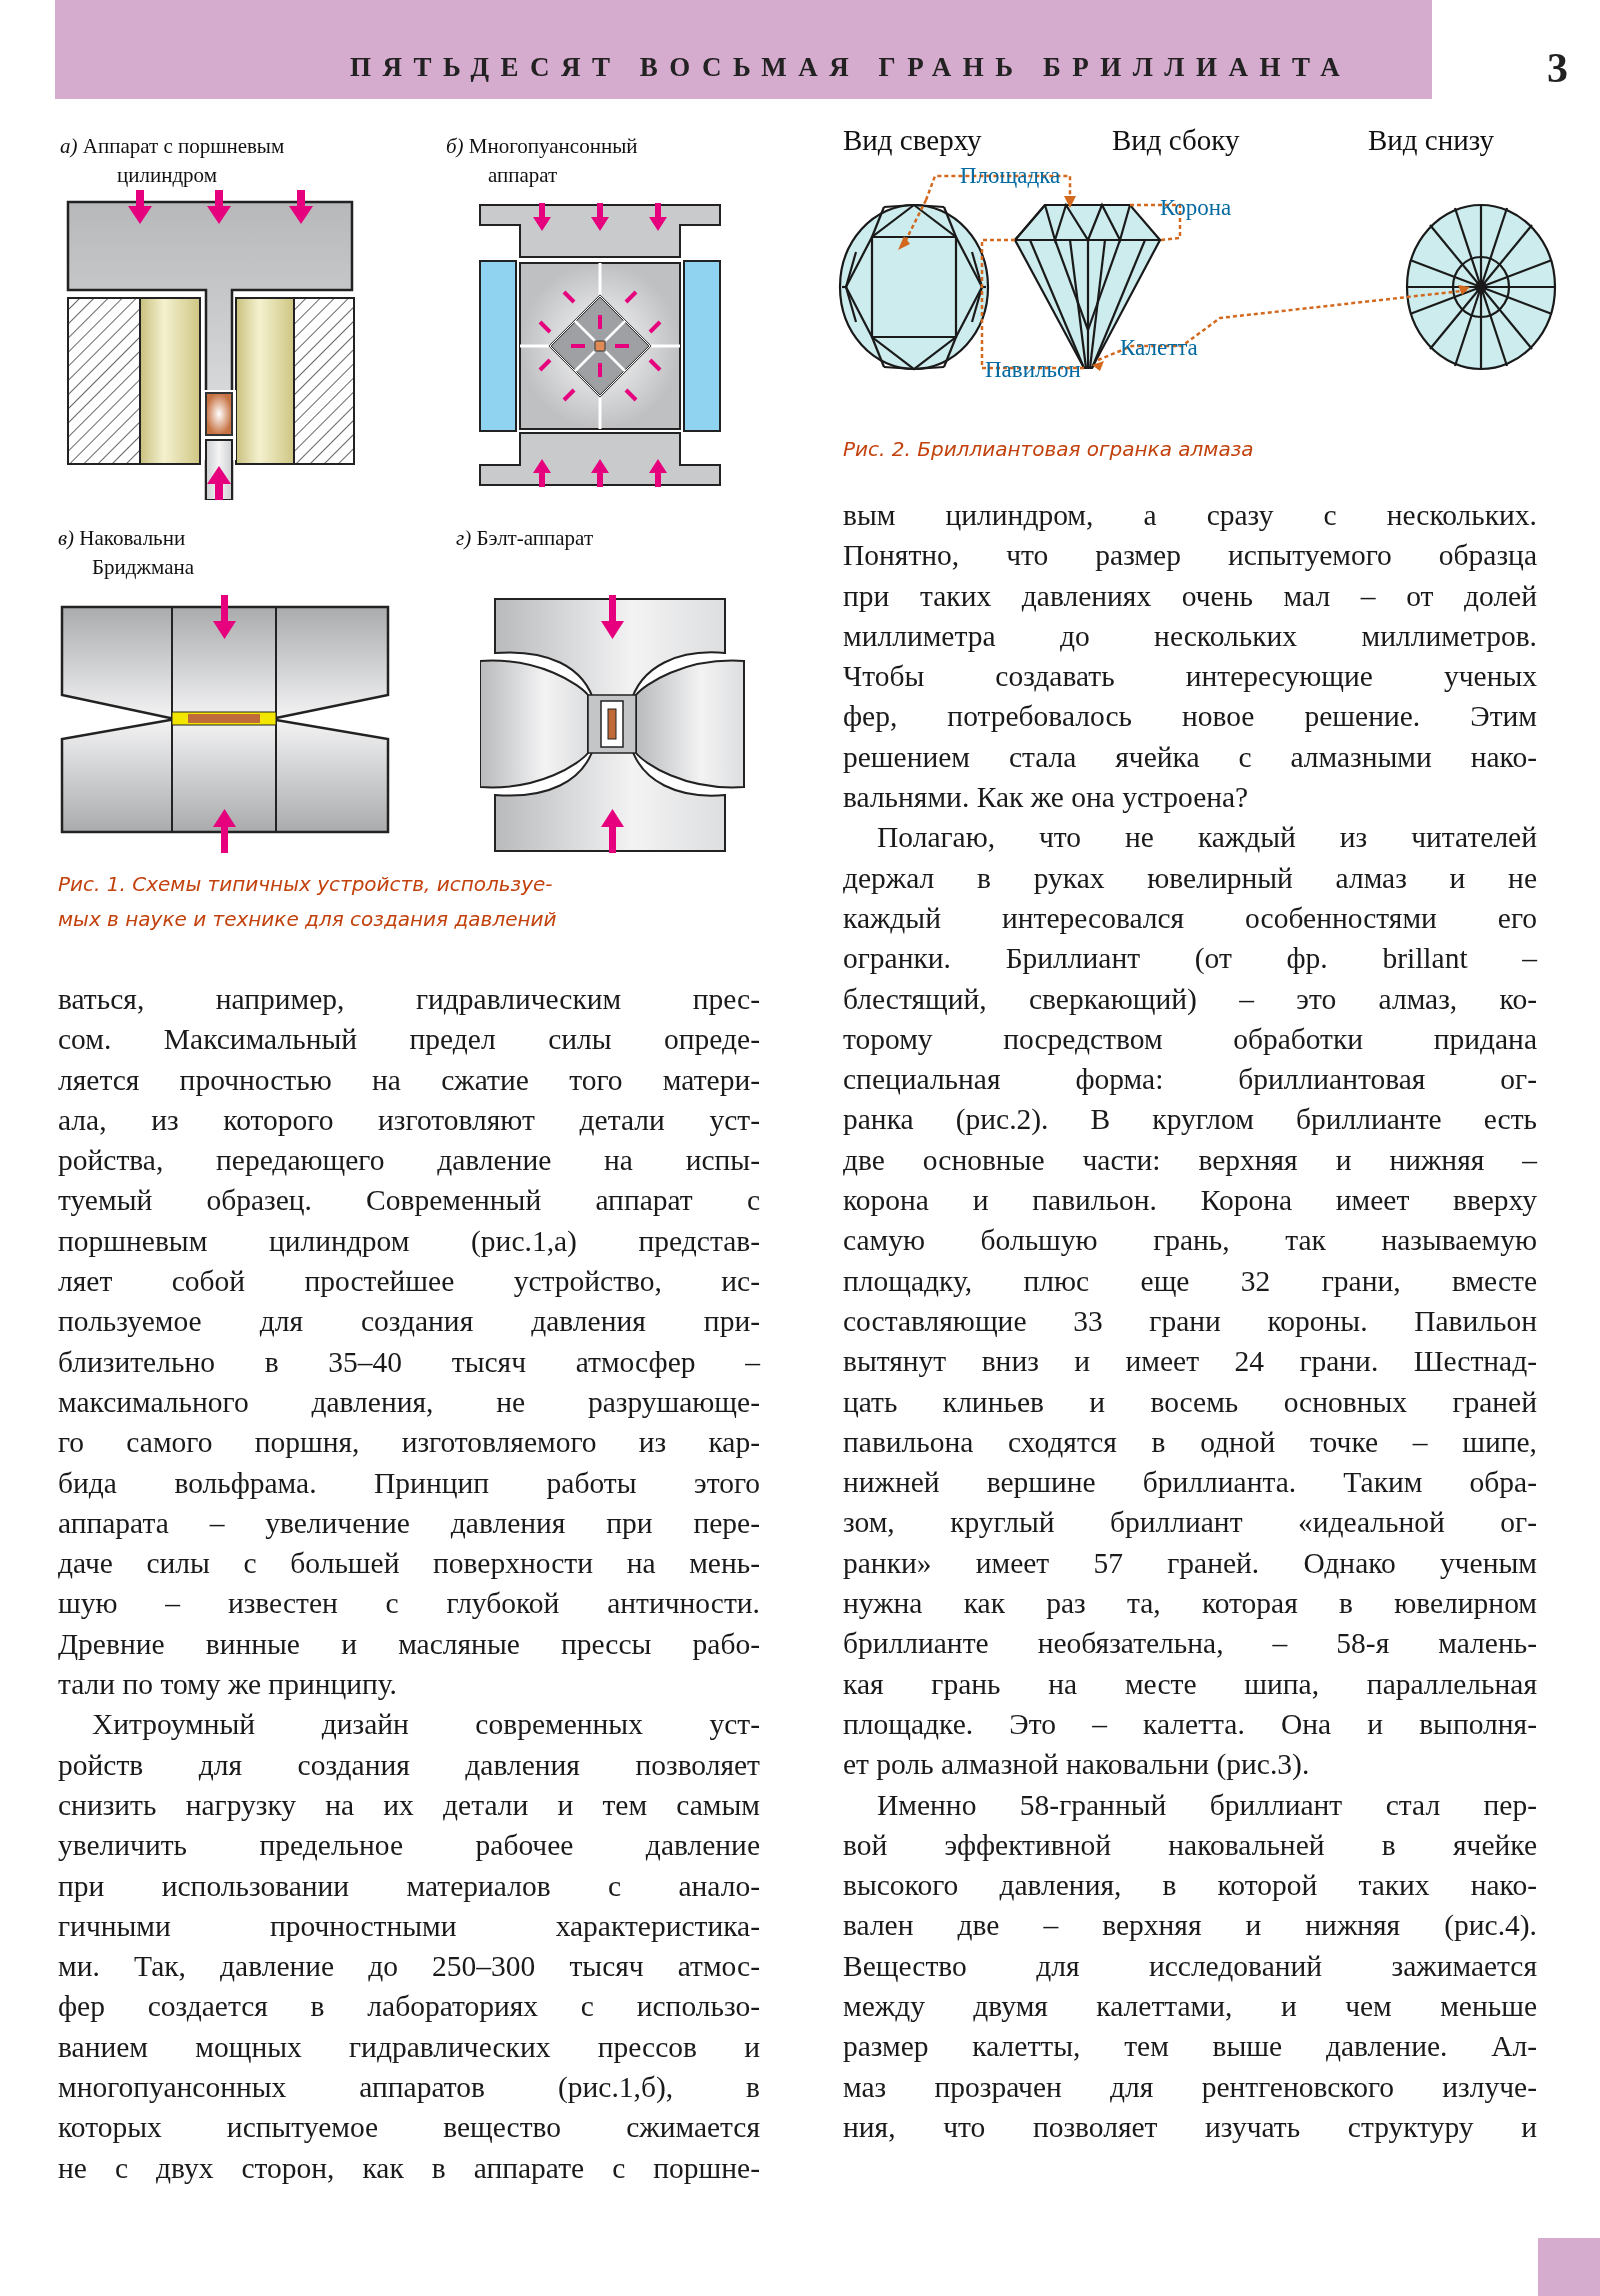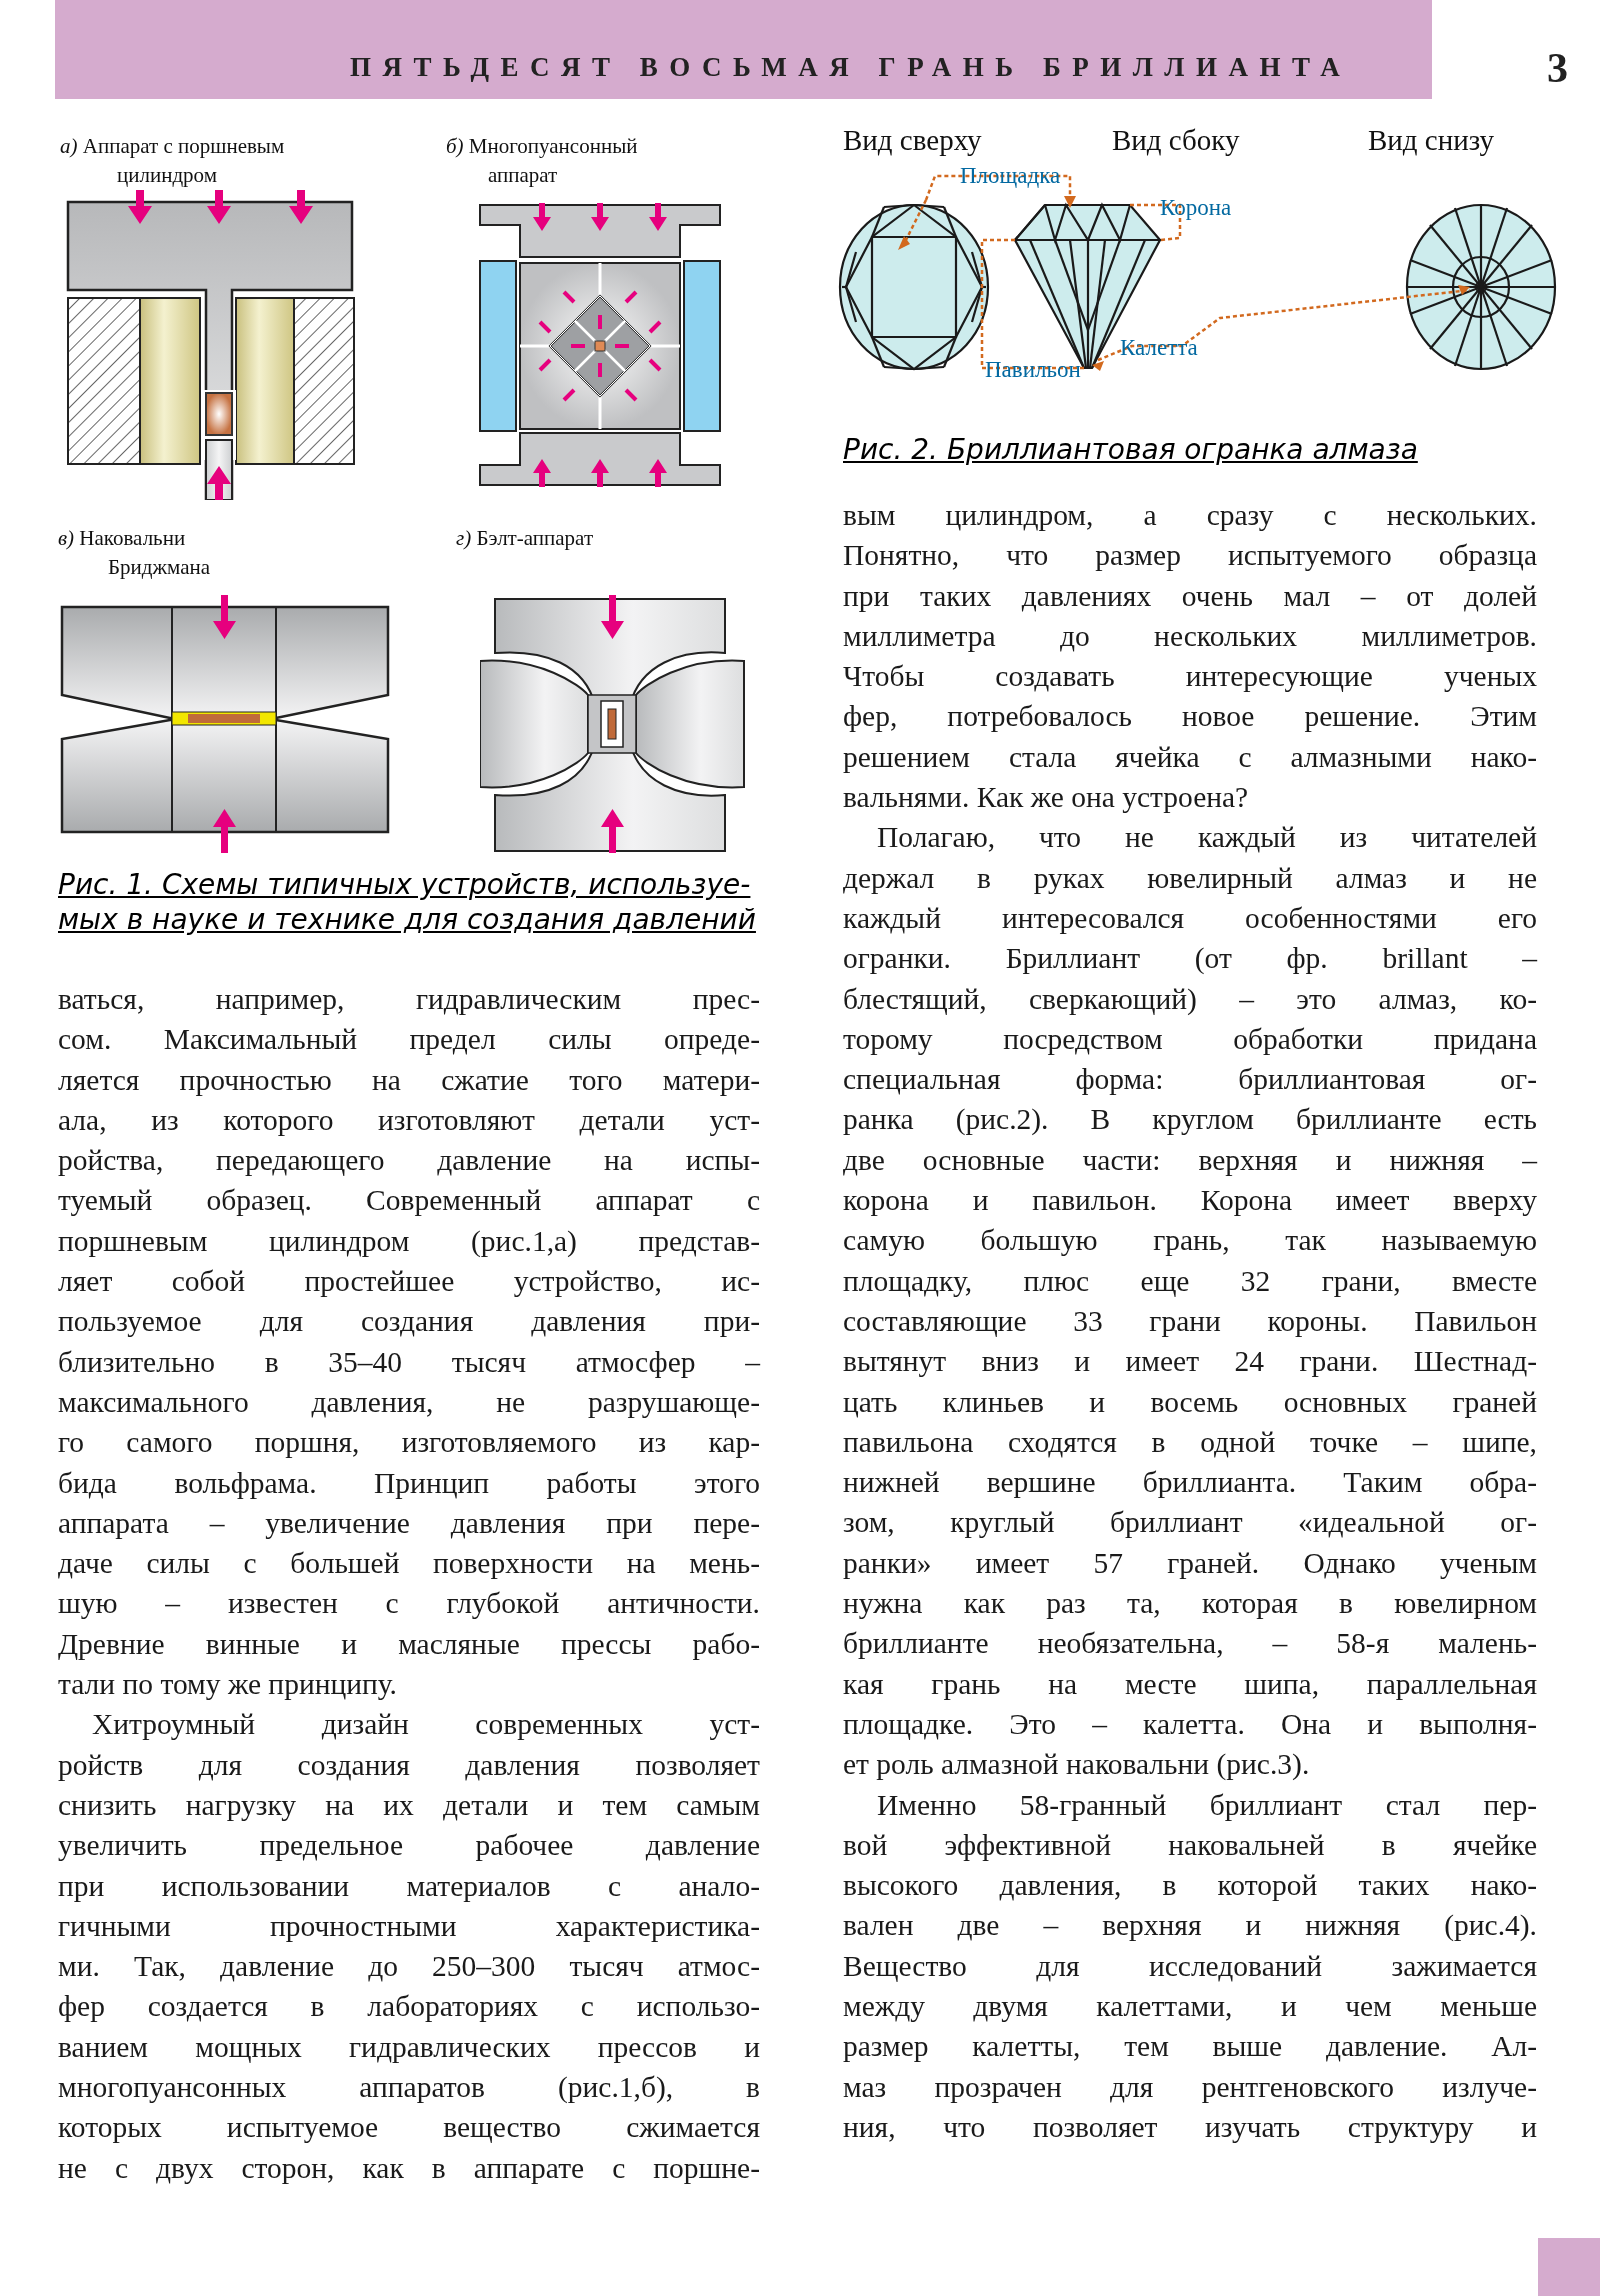--- a/index.html
+++ b/index.html
@@ -3,21 +3,21 @@
 <meta charset="utf-8">
 <style>
   html,body{margin:0;padding:0;background:#fff;}
   body{width:1600px;height:2296px;position:relative;overflow:hidden;font-family:"Liberation Serif","DejaVu Serif",serif;color:#1a1a1a;}
   .header-bar{position:absolute;left:55px;top:0;width:1377px;height:99px;background:#d5abce;}
   .header-title{position:absolute;left:295px;top:52px;font-size:27px;font-weight:bold;letter-spacing:11.5px;color:#222;transform:scaleY(1.05);}
   .page-num{position:absolute;left:1492px;top:44px;font-size:42px;font-weight:bold;color:#222;}
   .corner-box{position:absolute;left:1538px;top:2238px;width:62px;height:58px;background:#d5abce;}
   .fig-label{position:absolute;font-size:21px;line-height:29px;color:#111;white-space:pre;text-align:right;}
   .fig-label i{font-style:italic;}
-  .caption{position:absolute;font-family:"DejaVu Sans","Liberation Sans",sans-serif;font-style:italic;font-size:28px;line-height:35px;color:#000000;font-weight:300;text-decoration:underline;}
+  .caption{position:absolute;font-family:"DejaVu Sans","Liberation Sans",sans-serif;font-style:italic;font-size:20px;line-height:35px;color:#c2410c;font-weight:300;}
   .col{position:absolute;font-size:29.5px;line-height:40.3px;text-align:justify;color:#1a1a1a;}
   .col .line{display:block;text-align:justify;text-align-last:justify;white-space:nowrap;overflow:visible;}
   .col .line.last{text-align-last:left;}
   .col .line.indent{padding-left:34px;}
   svg{position:absolute;}
   .dlabel{position:absolute;font-size:23px;color:#0369a1;}
   .view-label{position:absolute;font-size:29px;color:#111;}
 </style>
 </head>
 <body>
@@ -27,21 +27,21 @@
   <span class="page-num">3</span>
 </div>
 
 <div>
 
   <div class="fig-label" style="left:60px;top:132px;"><i>а)</i> <span>Аппарат с поршневым</span></div>
   <div class="fig-label" style="left:104px;top:161px;margin-left:13px;">цилиндром</div>
   <div class="fig-label" style="left:446px;top:132px;"><i>б)</i> <span>Многопуансонный</span></div>
   <div class="fig-label" style="left:488px;top:161px;">аппарат</div>
   <div class="fig-label" style="left:58px;top:524px;"><i>в)</i> <span>Наковальни</span></div>
-  <div class="fig-label" style="left:108px;top:553px;">Бриджмана</div>
+  <div class="fig-label" style="left:92px;top:553px;">Бриджмана</div>
   <div class="fig-label" style="left:456px;top:524px;"><i>г)</i> <span>Бэлт-аппарат</span></div>
 
   <svg style="left:60px;top:190px;" width="300" height="310" viewBox="0 0 300 310">
     <defs>
       <linearGradient id="gv" x1="0" y1="0" x2="0" y2="1">
           <stop offset="0" stop-color="#b7b8ba"></stop>
           <stop offset="1" stop-color="#e9eaeb"></stop>
         </linearGradient>
       <linearGradient id="gh" x1="0" y1="0" x2="1" y2="0">
           <stop offset="0" stop-color="#cdcfd1"></stop>

